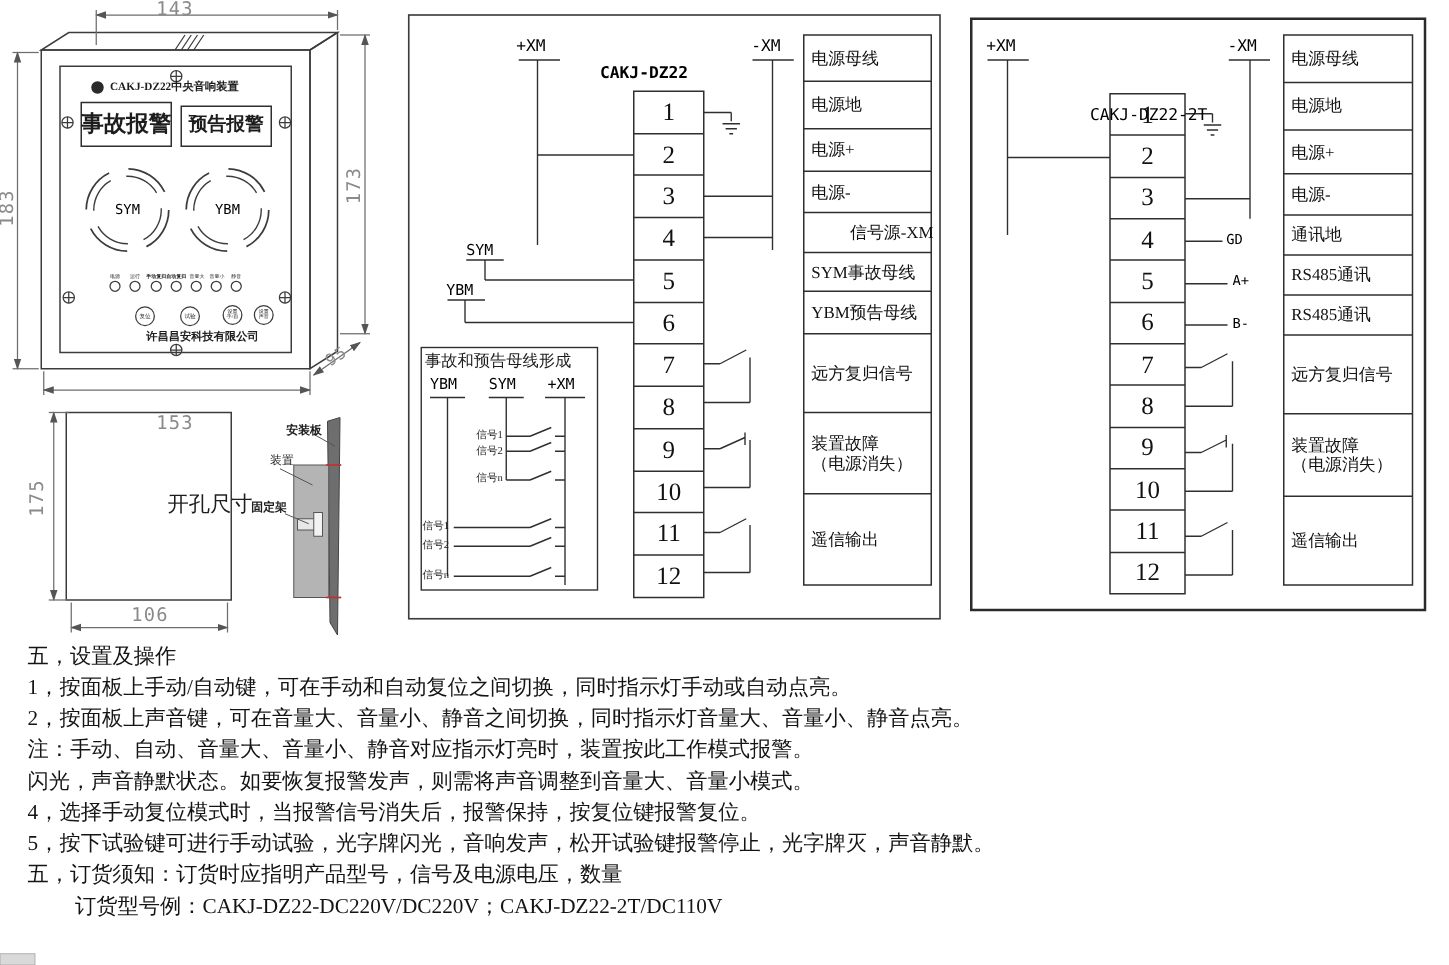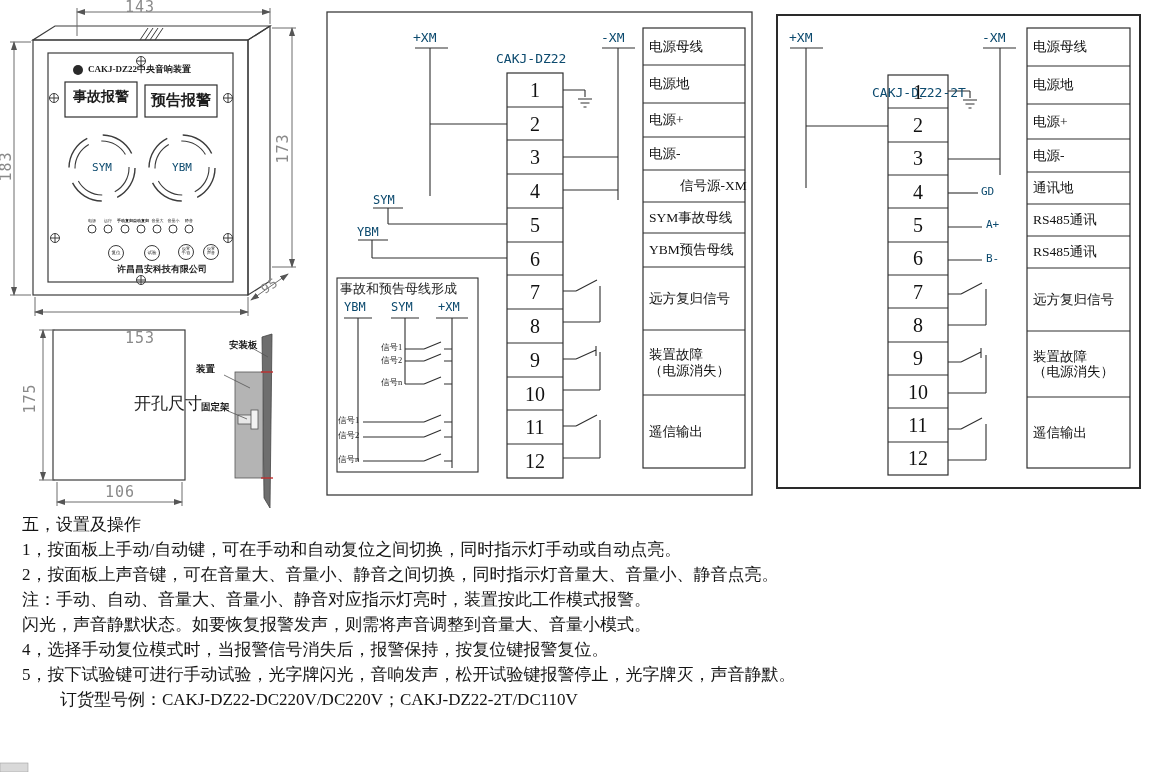--- a/index.html
+++ b/index.html
@@ -1,21 +1,21 @@
 <!DOCTYPE html>
 <html><head>
 <meta charset="utf-8">
 <style>
   html,body{margin:0;padding:0;background:#fff;}
   .stage{position:relative;width:1159px;height:772px;background:#ffffff;overflow:hidden;
          font-family:"Liberation Serif",serif;color:#1c1c1c;}
   .stage svg{position:absolute;left:0;top:0;}
   .txt{position:absolute;white-space:pre-line;line-height:1.12;}
   .cad{font-family:"DejaVu Sans Mono",monospace;color:#8a8a8a;letter-spacing:1px;}
-  .cadDark{font-family:"DejaVu Sans Mono",monospace;color:#0c4a6e;}
+  .cadDark{font-family:"DejaVu Sans Mono",monospace;color:#000000;}
   .rot{transform:rotate(-90deg);transform-origin:center center;text-align:center;}
   .cn{color:#1d1d1d;}
   .termnum{font-size:20px;text-align:center;font-family:"Liberation Serif",serif;color:#111;}
   .lblrow{display:flex;align-items:center;font-size:13.5px;color:#111;}
   .inslines div{height:25px;font-size:17px;color:#141414;white-space:nowrap;}
 </style>
 </head>
 <body>
 
 <div class="stage">
@@ -180,21 +180,21 @@
     <path d="M948,260H982"></path>
     <path d="M948,294H961 M961,294L982,283 M986,289V325 M986,325H948"></path>
     <path d="M948,362H961 M961,362L981,352 M981,348V358 M986,355V393 M986,393H948"></path>
     <path d="M948,429H961 M961,429L982,418 M986,424V460 M986,460H948"></path>
   </g>
 
   <rect x="0" y="763" width="28" height="9" fill="#d9d9d9" stroke="#a0a0a0" stroke-width="0.6"></rect>
 </svg>
 
 <div class="txt cn" style="left:88px;top:64px;font-size:9px;font-weight:bold;">CAKJ-DZ22中央音响装置</div>
-<div class="txt cn" style="left:65px;top:89px;width:72px;text-align:center;font-size:14px;font-weight:bold;">事故报警</div>
+<div class="txt cn" style="left:65px;top:89px;width:72px;text-align:center;font-size:18px;font-weight:bold;">事故报警</div>
 <div class="txt cn" style="left:145px;top:92px;width:72px;text-align:center;font-size:15px;font-weight:bold;">预告报警</div>
 <div class="txt cadDark" style="left:85px;top:162px;width:34px;text-align:center;font-size:11px;">SYM</div>
 <div class="txt cadDark" style="left:165px;top:162px;width:34px;text-align:center;font-size:11px;">YBM</div>
 <div class="txt cn" style="left:85px;top:219px;width:14px;font-size:4px;text-align:center;">电源</div>
 <div class="txt cn" style="left:101px;top:219px;width:14px;font-size:4px;text-align:center;">运行</div>
 <div class="txt cn" style="left:116px;top:219px;width:18px;font-size:4px;text-align:center;font-weight:bold;">手动复归</div>
 <div class="txt cn" style="left:132px;top:219px;width:18px;font-size:4px;text-align:center;font-weight:bold;">自动复归</div>
 <div class="txt cn" style="left:150px;top:219px;width:15px;font-size:4px;text-align:center;">音量大</div>
 <div class="txt cn" style="left:166px;top:219px;width:15px;font-size:4px;text-align:center;">音量小</div>
 <div class="txt cn" style="left:182px;top:219px;width:14px;font-size:4px;text-align:center;">静音</div>
@@ -208,26 +208,26 @@
 <div class="txt cad" style="left:120px;top:-1px;width:40px;text-align:center;font-size:15px;">143</div>
 <div class="txt cad rot" style="left:-14px;top:158px;width:40px;font-size:15px;">183</div>
 <div class="txt cad rot" style="left:263px;top:140px;width:40px;font-size:15px;">173</div>
 <div class="txt cad" style="left:120px;top:298px;width:40px;text-align:center;font-size:15px;margin-top:32px;">153</div>
 <div class="txt cad" style="left:256px;top:279px;width:28px;text-align:center;font-size:13px;transform:rotate(-33deg);">95</div>
 
 <div class="txt cn" style="left:86px;top:394px;font-size:17px;margin-left:48px;">开孔尺寸</div>
 <div class="txt cad rot" style="left:8px;top:390px;width:44px;font-size:15px;">175</div>
 <div class="txt cad" style="left:98px;top:484px;width:44px;text-align:center;font-size:15px;">106</div>
 <div class="txt cn" style="left:229px;top:340px;font-size:9.5px;font-weight:bold;">安装板</div>
-<div class="txt cn" style="left:196px;top:364px;font-size:9.5px;font-weight:bold;">装置</div>
+<div class="txt cn" style="left:216px;top:364px;font-size:9.5px;font-weight:normal;">装置</div>
 <div class="txt cn" style="left:201px;top:402px;font-size:9.5px;font-weight:bold;">固定架</div>
 
 <div class="txt cadDark" style="left:413px;top:31px;font-size:13px;">+XM</div>
 <div class="txt cadDark" style="left:601px;top:31px;font-size:13px;">-XM</div>
-<div class="txt cadDark" style="left:496px;top:52px;font-size:13px;">CAKJ-DZ22</div>
+<div class="txt cadDark" style="left:480px;top:52px;font-size:13px;font-weight:bold;">CAKJ-DZ22</div>
 <div class="txt cadDark" style="left:373px;top:194px;font-size:12px;">SYM</div>
 <div class="txt cadDark" style="left:357px;top:226px;font-size:12px;">YBM</div>
 <div class="txt termnum" style="left:507px;top:79px;width:56px;">1</div>
 <div class="txt termnum" style="left:507px;top:113px;width:56px;">2</div>
 <div class="txt termnum" style="left:507px;top:146px;width:56px;">3</div>
 <div class="txt termnum" style="left:507px;top:180px;width:56px;">4</div>
 <div class="txt termnum" style="left:507px;top:214px;width:56px;">5</div>
 <div class="txt termnum" style="left:507px;top:248px;width:56px;">6</div>
 <div class="txt termnum" style="left:507px;top:281px;width:56px;">7</div>
 <div class="txt termnum" style="left:507px;top:315px;width:56px;">8</div>
@@ -288,16 +288,17 @@
 <div class="txt lblrow" style="left:1033px;top:397px;width:94px;height:71px;">遥信输出</div>
 
 <div class="inslines" style="position:absolute;left:22px;top:513px;width:1130px;">
   <div>五，设置及操作</div>
   <div>1，按面板上手动/自动键，可在手动和自动复位之间切换，同时指示灯手动或自动点亮。</div>
   <div>2，按面板上声音键，可在音量大、音量小、静音之间切换，同时指示灯音量大、音量小、静音点亮。</div>
   <div>注：手动、自动、音量大、音量小、静音对应指示灯亮时，装置按此工作模式报警。</div>
   <div>闪光，声音静默状态。如要恢复报警发声，则需将声音调整到音量大、音量小模式。</div>
   <div>4，选择手动复位模式时，当报警信号消失后，报警保持，按复位键报警复位。</div>
   <div>5，按下试验键可进行手动试验，光字牌闪光，音响发声，松开试验键报警停止，光字牌灭，声音静默。</div>
+  <div>五，订货须知：订货时应指明产品型号，信号及电源电压，数量</div>
   <div style="padding-left:38px;">订货型号例：CAKJ-DZ22-DC220V/DC220V；CAKJ-DZ22-2T/DC110V</div>
 </div>
 
 </div>
 
 </body></html>

